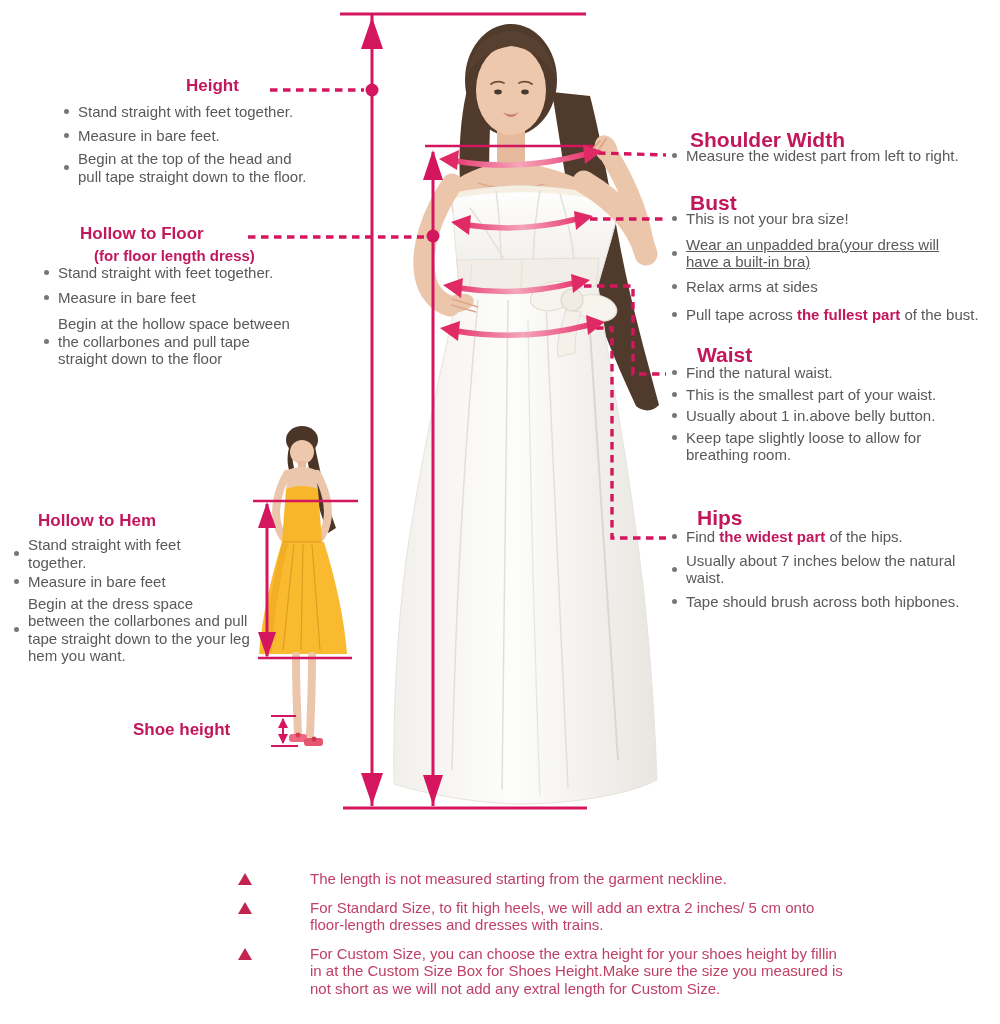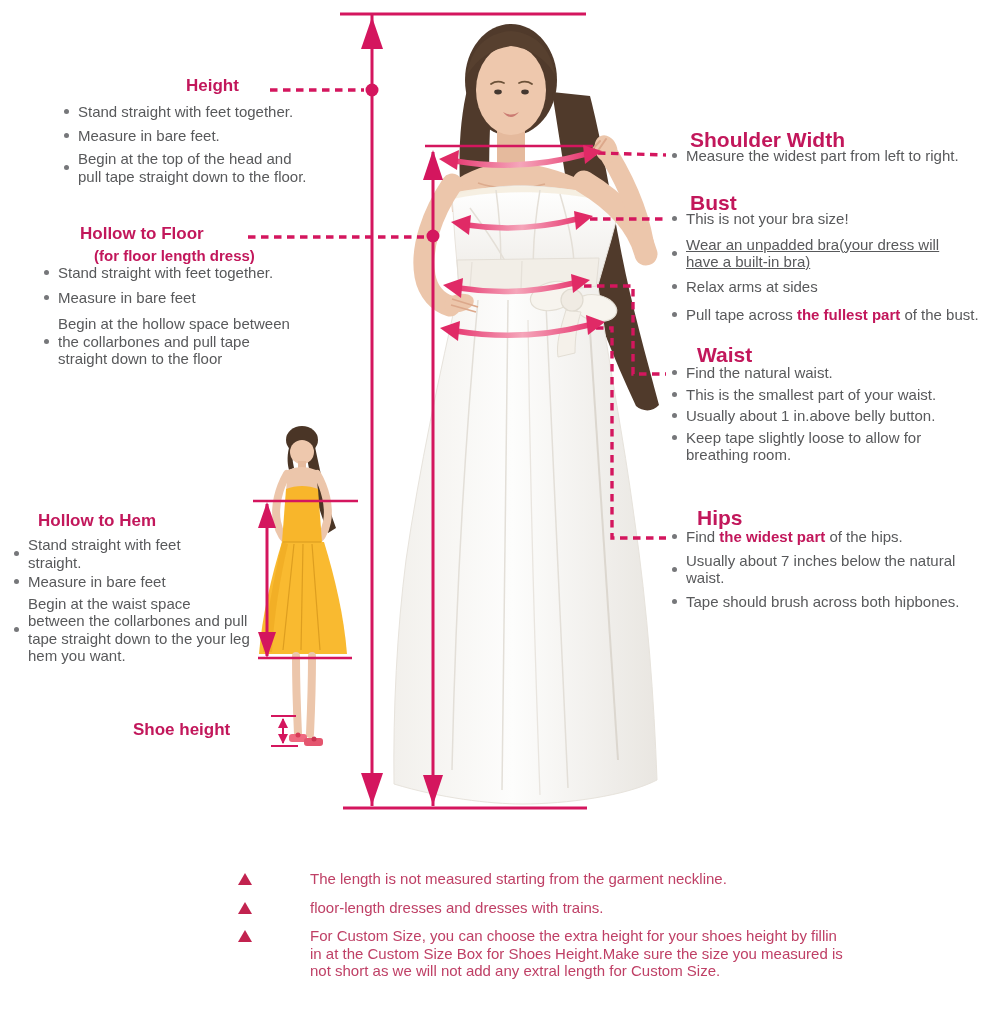--- a/index.html
+++ b/index.html
@@ -237,31 +237,31 @@
         </span>
       </div>
   </div>
 
   <div class="title t-xl abs" style="left:38px;top:511px;">Hollow to Hem</div>
   <div class="list" style="left:14px;top:536px;width:250px;">
     <div class="li mid" style="margin-bottom:2px;">
         <span class="dot"></span>
         <span class="txt">
           <span class="ln">Stand straight with feet</span>
-          <span class="ln">straight.</span>
+          <span class="ln">together.</span>
         </span>
       </div>
     <div class="li" style="margin-bottom:4px;">
         <span class="dot"></span>
         <span class="txt">Measure in bare feet</span>
       </div>
     <div class="li mid">
         <span class="dot"></span>
         <span class="txt">
-          <span class="ln">Begin at the waist space</span>
+          <span class="ln">Begin at the dress space</span>
           <span class="ln">between the collarbones and pull</span>
           <span class="ln">tape straight down to the your leg</span>
           <span class="ln">hem  you want.</span>
         </span>
       </div>
   </div>
 
   <div class="title t-xl abs" style="left:133px;top:720px;">Shoe height</div>
 
   <div class="title t-lg abs" style="left:690px;top:128px;">Shoulder Width</div>
@@ -340,20 +340,21 @@
   <div class="notes" style="left:238px;top:870px;width:600px;">
     <div class="note">
         <span class="tri"></span>
         <span>
           <span class="ln">The length is not measured starting from the garment neckline.</span>
         </span>
       </div>
     <div class="note">
         <span class="tri"></span>
         <span>
+          <span class="ln">For Standard Size, to fit high heels, we will add an extra 2 inches/ 5  cm onto</span>
           <span class="ln">floor-length dresses and dresses with trains.</span>
         </span>
       </div>
     <div class="note">
         <span class="tri"></span>
         <span>
           <span class="ln">For Custom Size, you can choose the extra height for your shoes height by fillin</span>
           <span class="ln">in at the Custom Size Box for Shoes Height.Make sure the size you measured is</span>
           <span class="ln">not short as we will not add any extral length for Custom Size.</span>
         </span>

